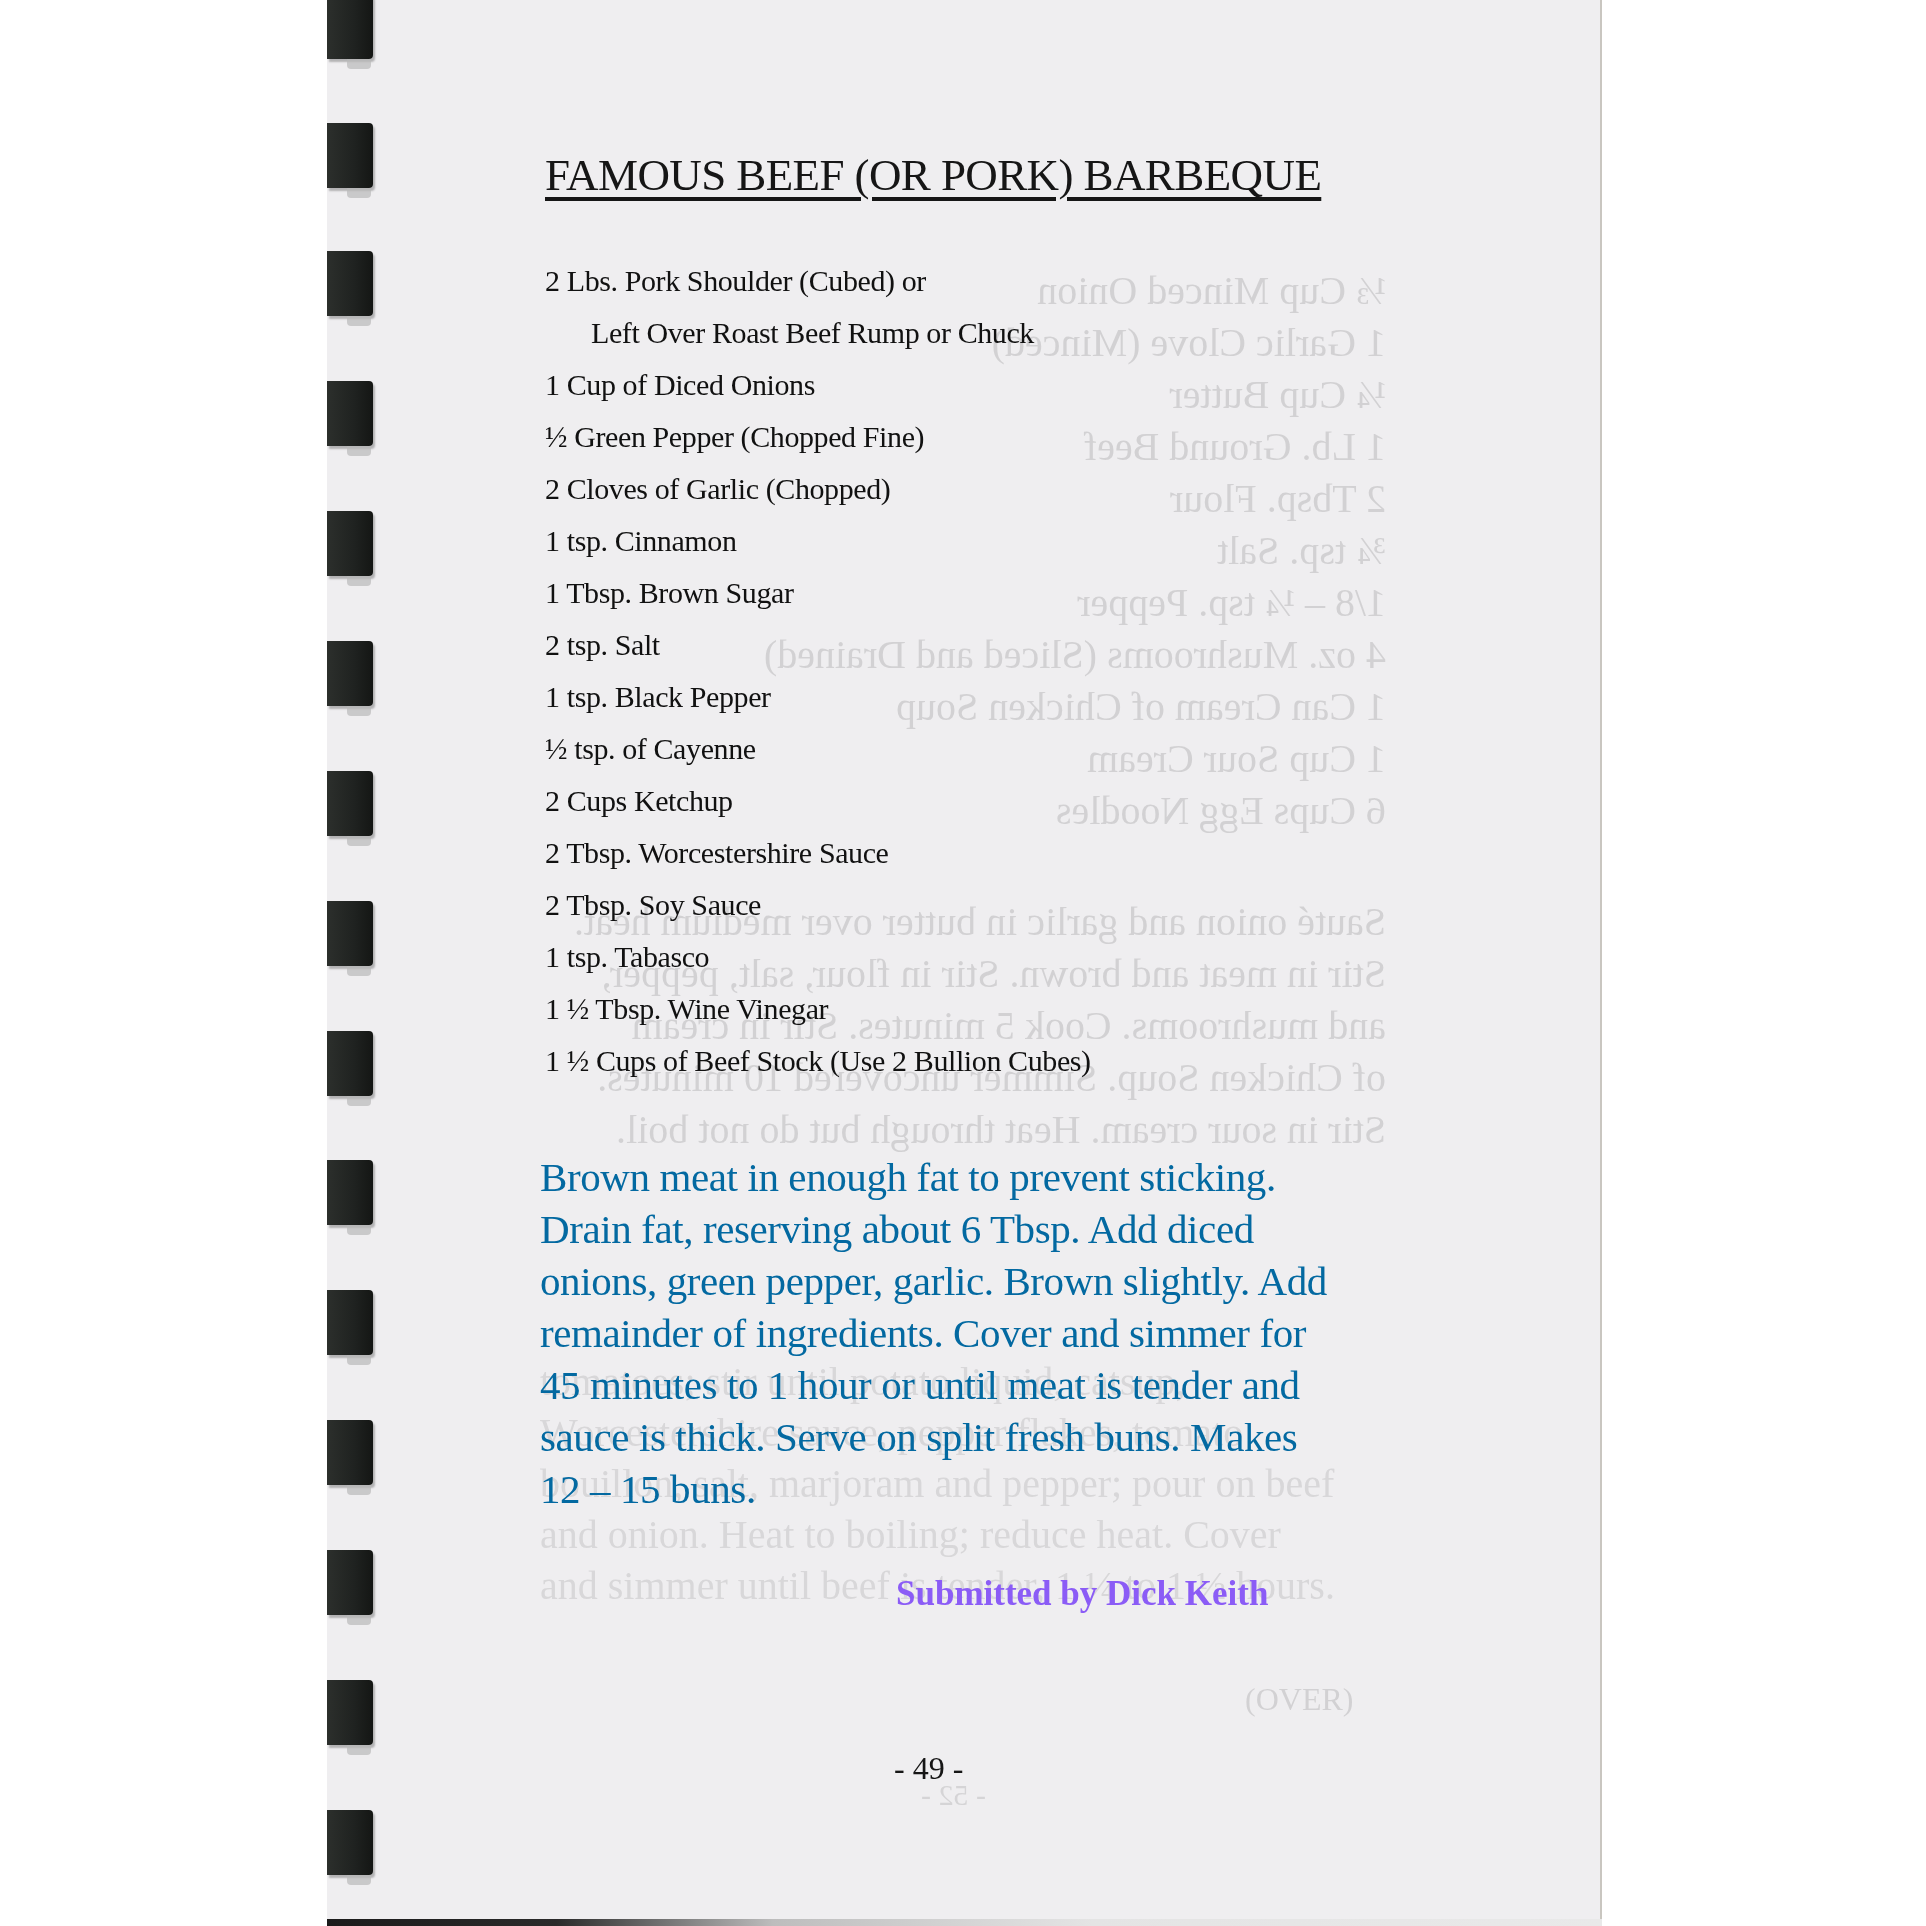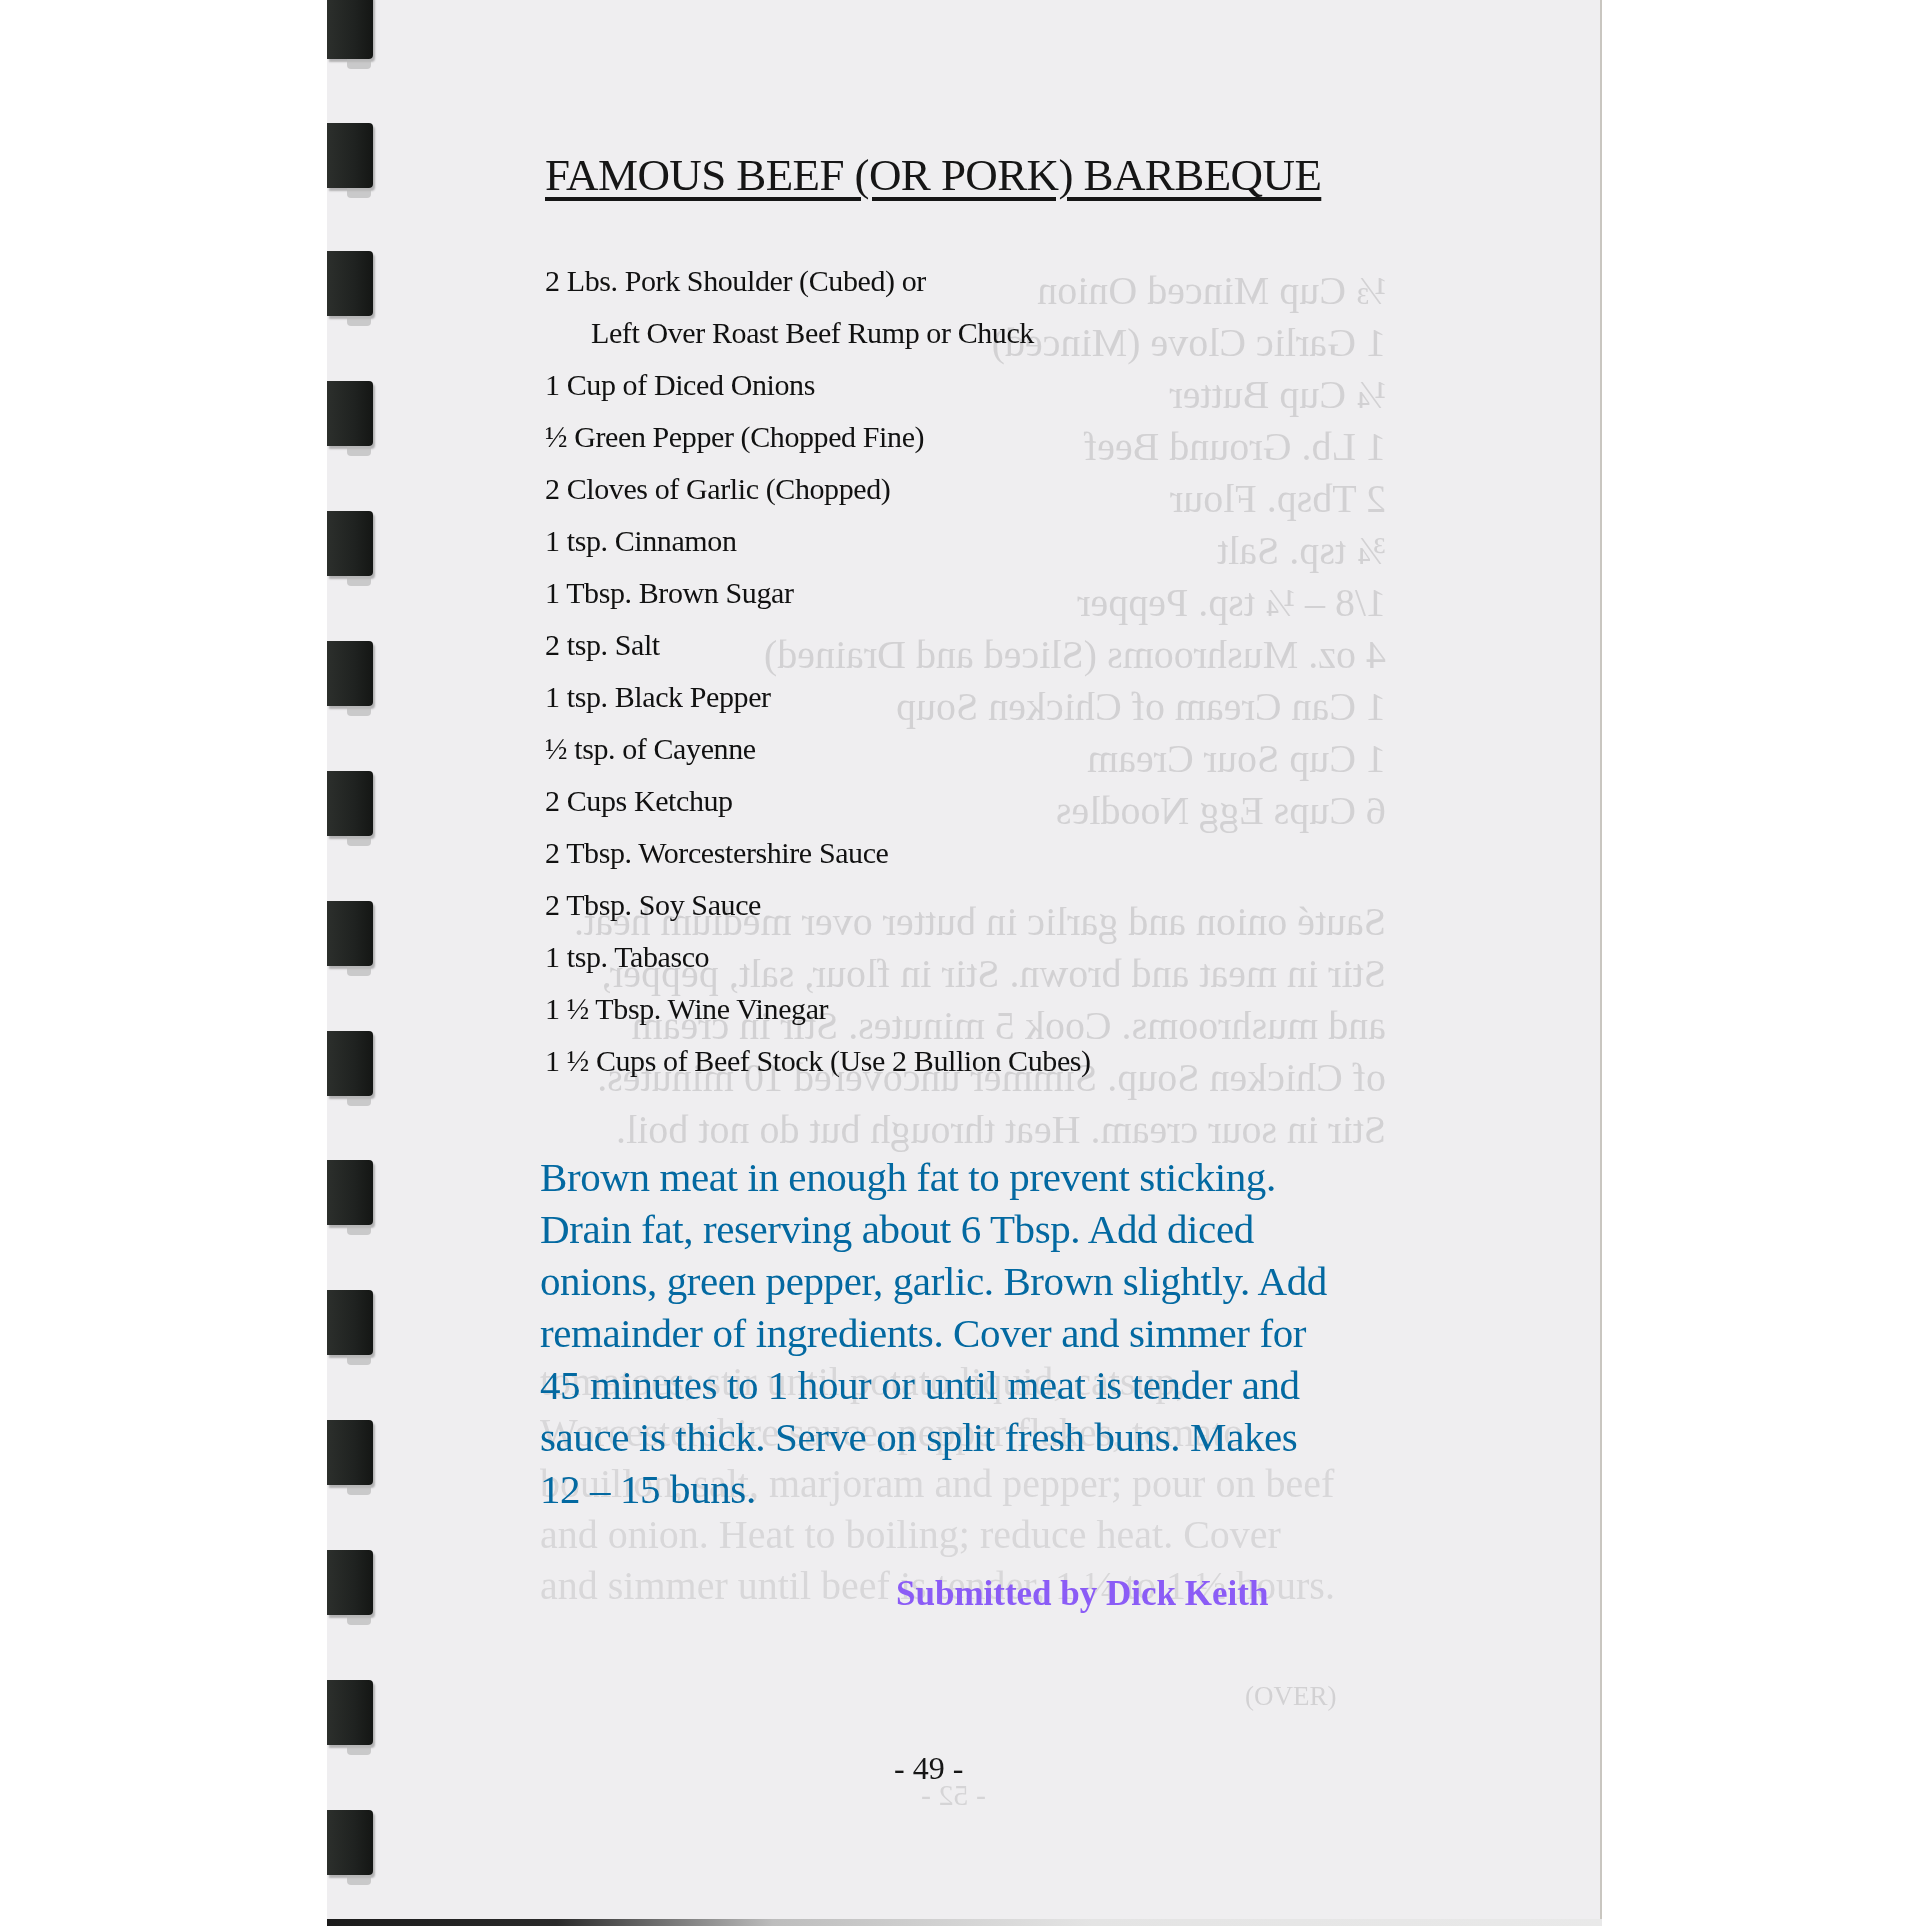--- a/index.html
+++ b/index.html
@@ -41,21 +41,21 @@
   .ghost-back .gb-para { white-space: nowrap; height: 52px; padding-left: 0; }
   .ghost-next {
     position: absolute; left: 540px; top: 1356px; width: 941px;
     color: rgba(60,60,60,0.13);
     font-size: 40px; line-height: 51px;
     filter: blur(0.7px);
   }
   .ghost-next .gn-line { white-space: nowrap; height: 51px; }
   .ghost-over {
     position: absolute; left: 1245px; top: 1681px;
-    color: rgba(60,60,60,0.16); font-size: 27px; filter: blur(0.6px);
+    color: rgba(60,60,60,0.16); font-size: 32px; filter: blur(0.6px);
   }
   .ghost-pagenum {
     position: absolute; left: 921px; top: 1778px;
     color: rgba(60,60,60,0.14); font-size: 30px; filter: blur(0.6px);
     transform: scaleX(-1);
   }
 
   
   .title {
     position: absolute; left: 545px; top: 149px;

